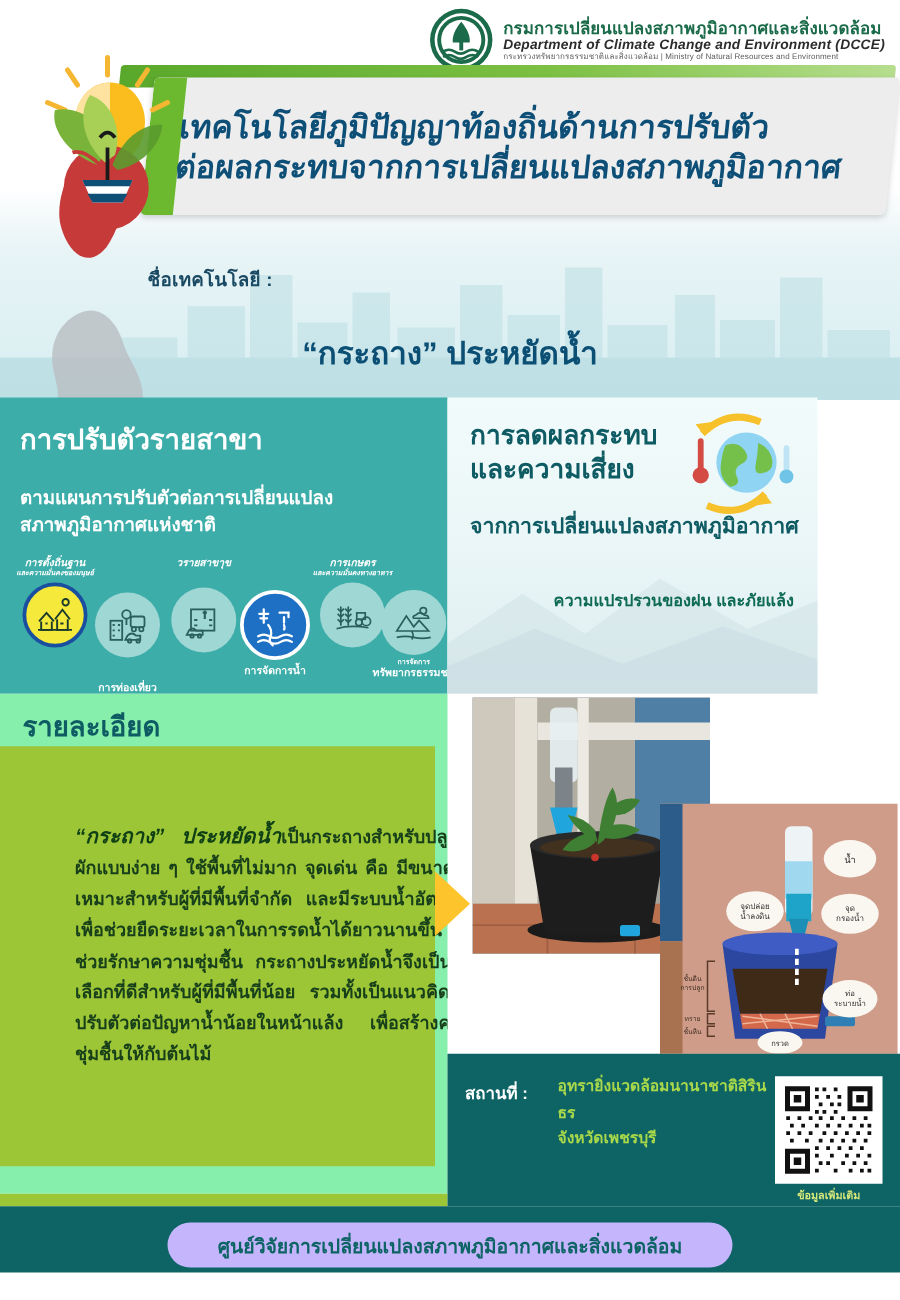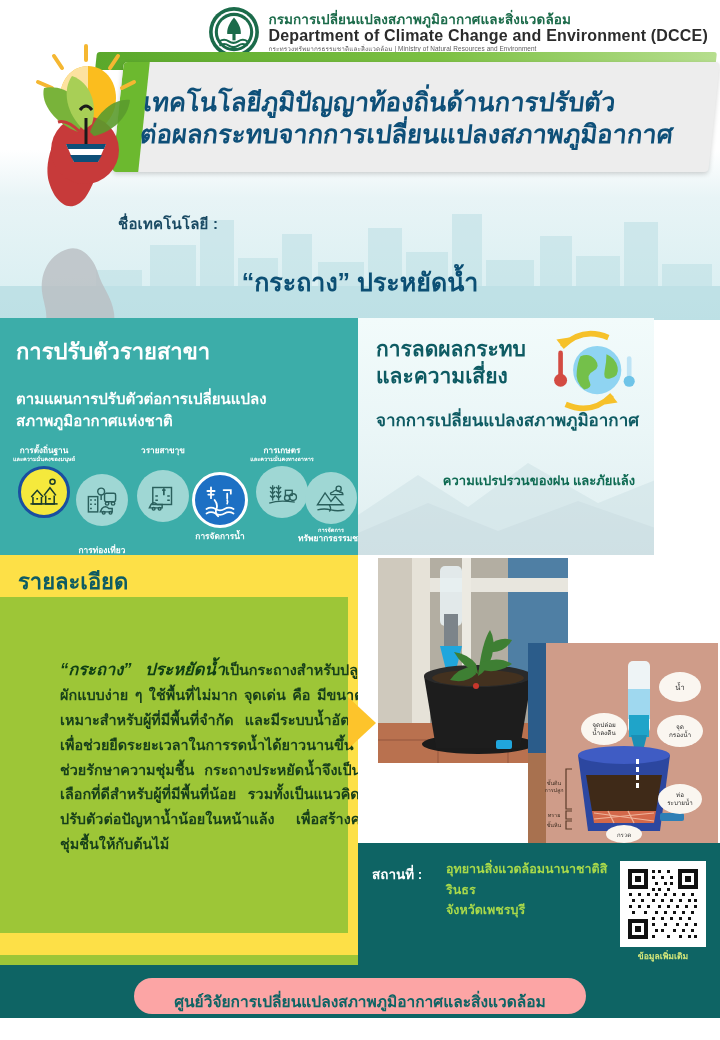--- a/index.html
+++ b/index.html
@@ -15,21 +15,21 @@
   .header-band {
     position:absolute; left:0; top:0; width:720px; height:190px;
     background:#ffffff; overflow:hidden;
   }
   .org-logo-wrap{
     position:absolute; right:12px; top:6px; display:flex; align-items:center; gap:8px;
   }
   .org-seal{ width:52px; height:52px; flex:0 0 52px; }
   .org-text{ line-height:1.12; }
   .org-th{ font-size:13.5px; font-weight:bold; color:#1b6b4a; letter-spacing:.1px; }
-  .org-en{ font-size:16px; font-weight:bold; color:#2c2c2c; letter-spacing:.2px; }
+  .org-en{ font-size:11px; font-weight:bold; color:#2c2c2c; letter-spacing:.2px;font-style:italic; }
   .org-min{ font-size:6.4px; color:#5b5b5b; letter-spacing:.1px; }
 
   
   .sky-strip{
     position:absolute; left:0; top:150px; width:720px; height:170px;
     background:linear-gradient(180deg,#ffffff 0%, #e8f4f6 28%, #d7eef1 100%);
     overflow:hidden;
   }
   .skyline{ position:absolute; left:0; bottom:0; width:720px; height:130px; opacity:.55;}
   .thai-map{ position:absolute; left:10px; top:95px; width:140px; height:215px; opacity:.85; }
@@ -78,40 +78,40 @@
   .panel-left{
     position:absolute; left:0; top:318px; width:358px; height:237px;
     background:#3cada9; overflow:hidden;
   }
   .pl-h1{ position:absolute; left:16px; top:16px; font-size:22px; font-weight:bold; color:#ffffff; }
   .pl-sub{ position:absolute; left:16px; top:48px; width:330px; font-size:15px; font-weight:bold; color:#ffffff; line-height:1.45;margin-top:22px; }
 
   .sectors{ position:absolute; left:6px; top:128px; width:350px; height:105px; }
   .sector{ position:absolute; text-align:center; }
   .circ{ border-radius:50%; display:flex; align-items:center; justify-content:center; }
-  .lab-top{ font-size:8.2px; font-weight:bold; color:#ffffff; line-height:1.18; white-space:nowrap;}
+  .lab-top{ font-size:8.2px; font-weight:bold; color:#ffffff; line-height:1.18; white-space:nowrap;font-style:italic;}
   .lab-top .sm{ font-size:5.6px; font-weight:bold; display:block; }
   .lab-bot{ font-size:8.4px; font-weight:bold; color:#ffffff; line-height:1.18; white-space:nowrap;}
   .lab-bot .sm{ font-size:5.6px; font-weight:bold; display:block; }
 
   .panel-right{
     position:absolute; left:358px; top:318px; width:296px; height:237px;
     background:linear-gradient(180deg,#f2fbfb 0%, #eaf6f7 48%, #dfeef0 100%);
     overflow:hidden;
   }
   .pr-mount{ position:absolute; left:0; bottom:0; width:362px; height:110px; opacity:.55;}
   .pr-h1{ position:absolute; left:18px; top:18px; font-size:21px; font-weight:bold; color:#0e5b63; line-height:1.28; }
   .pr-sub{ position:absolute; left:18px; top:88px; width:330px; font-size:17px; font-weight:bold; color:#0e5b63; }
   .pr-note{ position:absolute; left:0; top:152px; width:362px; text-align:center; font-size:13px; font-weight:bold; color:#0e6a52; }
   .globe-ico{ position:absolute; right:16px; top:10px; width:102px; height:86px; }
 
   
   .detail-panel{
     position:absolute; left:0; top:555px; width:358px; height:400px;
-    background:#fde047; overflow:hidden;
+    background:#86efac; overflow:hidden;
   }
   .detail-panel::after{
     content:""; position:absolute; left:0; top:42px; width:348px; height:336px;
     background:#9dc637;
   }
   .dp-h1{ position:absolute; left:18px; top:9px; font-size:22px; font-weight:bold; color:#0e5b63; z-index:3; }
   .dp-body{
     position:absolute; left:16px; top:100px; width:326px; z-index:3;
     font-size:14.4px; font-weight:bold; color:#173f1a; line-height:1.72; text-align:justify;margin-left:44px;
   }
@@ -143,22 +143,22 @@
   .qr-cap{ position:absolute; left:262px; top:106px; width:86px; text-align:center; font-size:8.6px; font-weight:bold; color:#d6e87a; }
 
   .left-fill{ position:absolute; left:0; top:955px; width:358px; height:10px; background:#9dc637; }
 
   
   .footer{
     position:absolute; left:0; top:965px; width:720px; height:75px; background:#0e6464;
   }
   .footer-pill{
     position:absolute; left:134px; top:13px; width:452px; height:36px;
-    background:#fca5a5; border-radius:18px;
-    display:flex; align-items:flex-end; justify-content:center;
+    background:#c4b5fd; border-radius:18px;
+    display:flex; align-items:center; justify-content:center;
   }
   .footer-pill span{ font-size:15.5px; font-weight:bold; color:#0e6464; }
   .footer-white{ position:absolute; left:0; top:1018px; width:720px; height:22px; background:#ffffff; }
 </style>
 </head>
 <body>
 
 <div id="poster">
 
   <div class="header-band">
@@ -494,21 +494,21 @@
         <text x="152" y="162" font-size="6.2" fill="#2b2b2b" text-anchor="middle" font-family="'Liberation Sans',sans-serif">ระบายน้ำ</text>
         <ellipse cx="96" cy="191" rx="18" ry="9" fill="#faf6f0"></ellipse>
         <text x="96" y="194" font-size="6" fill="#2b2b2b" text-anchor="middle" font-family="'Liberation Sans',sans-serif">กรวด</text>
       </g>
     </svg>
   </div>
 
   <div class="loc-bar">
     <div class="loc-key">สถานที่ :</div>
     <div class="loc-val">
-      <div>อุทยานสิ่งแวดล้อมนานาชาติสิรินธร</div>
+      <div>อุทรายิ่งแวดล้อมนานาชาติสิรินธร</div>
       <div>จังหวัดเพชรบุรี</div>
     </div>
     <div class="qr-box">
       <svg viewBox="0 0 74 74" width="74" height="74">
         <rect width="74" height="74" fill="#ffffff"></rect>
         <g fill="#111111">
           <rect x="2" y="2" width="20" height="20"></rect>
             <rect x="52" y="2" width="20" height="20"></rect>
             <rect x="2" y="52" width="20" height="20"></rect>
         </g>

